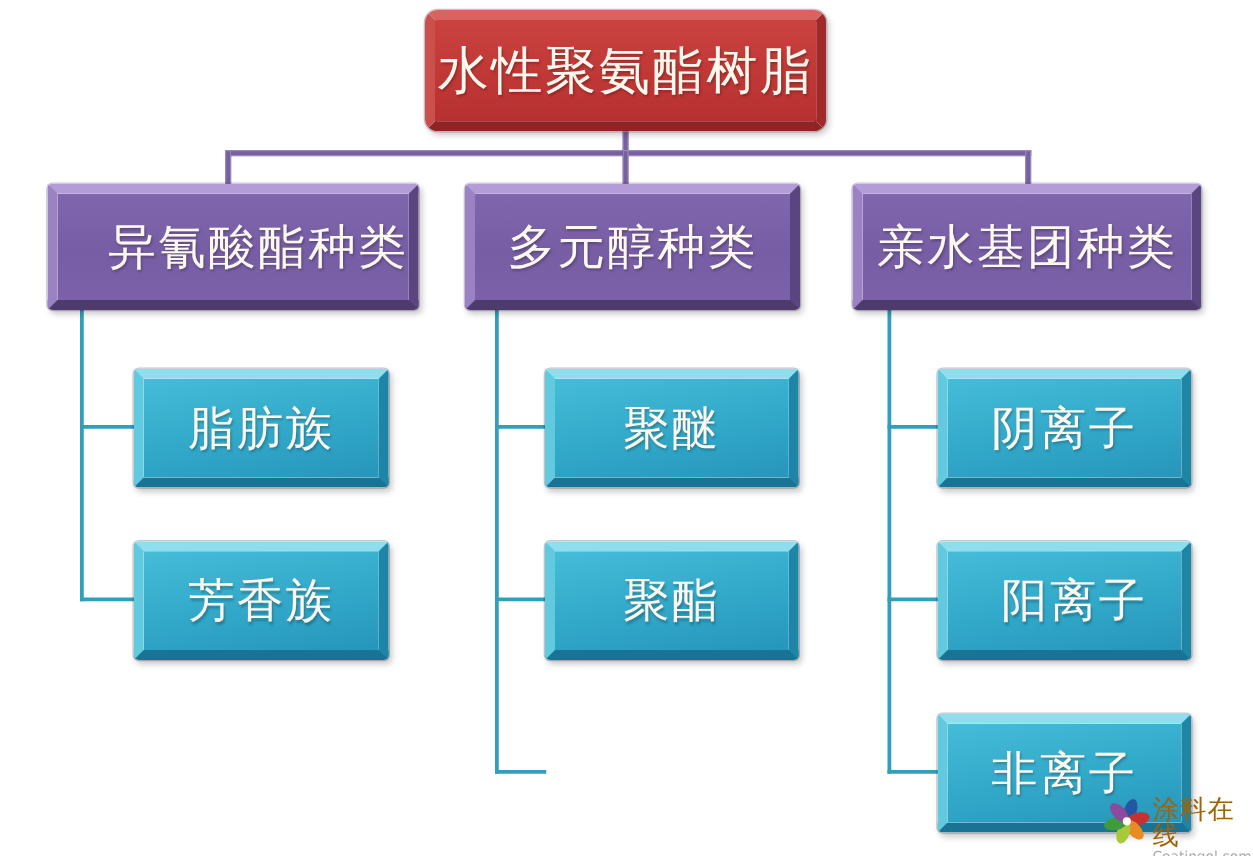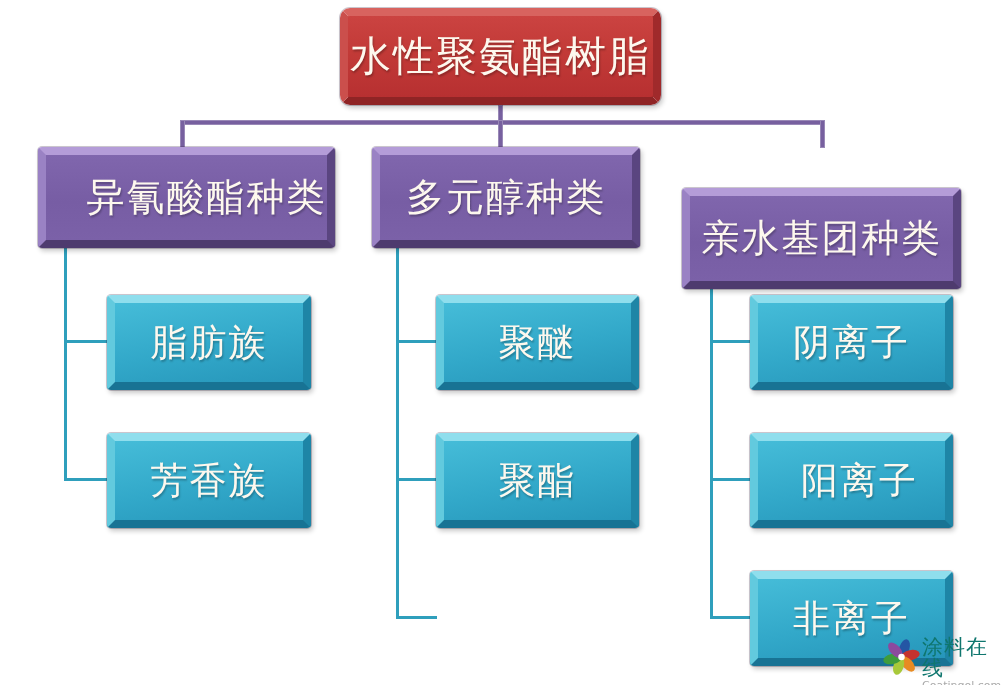--- a/index.html
+++ b/index.html
@@ -45,21 +45,21 @@
   .line-teal{background:#2f9fbc;}
 
   
   .watermark{
     position:absolute;left:883px;top:637px;width:119px;height:44px;
     display:flex;align-items:flex-start;z-index:5;
   }
   .wm-logo{width:37px;height:42px;flex:0 0 auto;}
   .wm-text{margin-left:2px;line-height:1;}
   .wm-name{
-    font-size:21px;color:#0f766e;letter-spacing:1px;
+    font-size:21px;color:#a16207;letter-spacing:1px;
     font-family:"DejaVu Sans","Liberation Sans",sans-serif;
   }
   .wm-domain{
     font-size:11px;color:#a9a9a9;margin-top:1px;
     font-family:"DejaVu Sans","Liberation Sans",sans-serif;
   }
 </style>
 </head>
 <body>
 
@@ -82,21 +82,21 @@
 
   <div class="line line-teal" style="left:710px;top:248px;width:3px;height:371px;"></div>
   <div class="line line-teal" style="left:710px;top:340px;width:42px;height:3px;"></div>
   <div class="line line-teal" style="left:710px;top:478px;width:42px;height:3px;"></div>
   <div class="line line-teal" style="left:710px;top:616px;width:42px;height:3px;"></div>
 
   <div class="node node-red" style="left:340px;top:8px;width:321px;height:97px;">水性聚氨酯树脂</div>
 
   <div class="node node-purple" style="left:38px;top:147px;width:297px;height:101px;padding-left:40px;">异氰酸酯种类</div>
   <div class="node node-purple" style="left:372px;top:147px;width:268px;height:101px;">多元醇种类</div>
-  <div class="node node-purple" style="left:682px;top:147px;width:279px;height:101px;margin-top:41px;">亲水基团种类</div>
+  <div class="node node-purple" style="left:682px;top:147px;width:279px;height:101px;">亲水基团种类</div>
 
   <div class="node node-teal" style="left:107px;top:295px;width:204px;height:95px;">脂肪族</div>
   <div class="node node-teal" style="left:107px;top:433px;width:204px;height:95px;">芳香族</div>
 
   <div class="node node-teal" style="left:436px;top:295px;width:203px;height:95px;">聚醚</div>
   <div class="node node-teal" style="left:436px;top:433px;width:203px;height:95px;">聚酯</div>
 
   <div class="node node-teal" style="left:750px;top:295px;width:203px;height:95px;">阴离子</div>
   <div class="node node-teal" style="left:750px;top:433px;width:203px;height:95px;padding-left:16px;">阳离子</div>
   <div class="node node-teal" style="left:750px;top:571px;width:203px;height:95px;">非离子</div>

